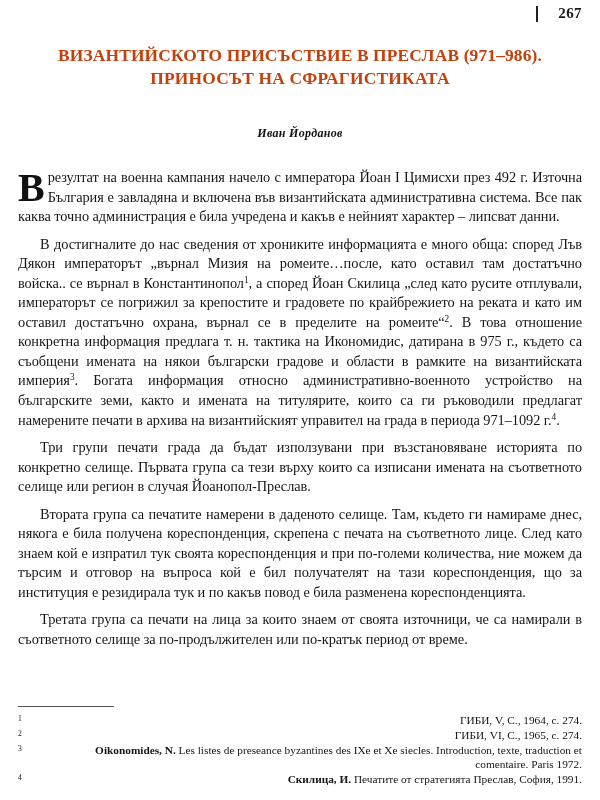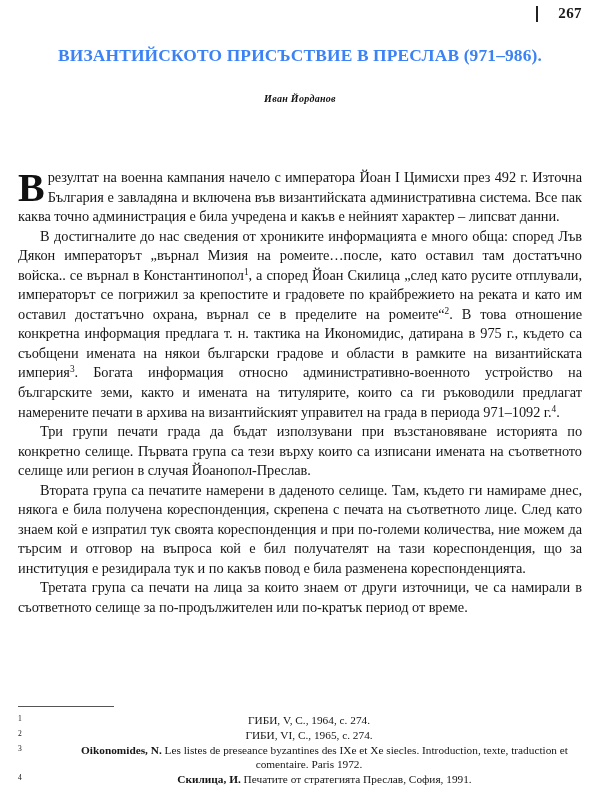--- a/index.html
+++ b/index.html
@@ -57,35 +57,35 @@
     right: 18px;
     text-align: center;
   }
   .article-title {
     font-family: "Liberation Serif", "DejaVu Serif", serif;
     font-size: 17.4px;
     font-weight: 700;
     line-height: 1.32;
     letter-spacing: 0.15px;
     margin: 0;
-    color: #3b82f6;
+    color: #c2410c;
   }
   .article-title .tline {
     display: block;
     white-space: nowrap;
   }
   .article-title .tline2 {
     letter-spacing: 0.2px;
   }
 
   .author {
-    margin: 0;
+    margin: 10px;
     padding-top: 26px;
     font-family: "Liberation Serif", "DejaVu Serif", serif;
-    font-size: 10px;
+    font-size: 12px;
     font-weight: 700;
     font-style: italic;
     letter-spacing: 0.3px;
     color: #111111;
   }
 
   
   .body-col {
     position: absolute;
     top: 168px;
@@ -99,21 +99,21 @@
     text-align: justify;
     text-indent: 22px;
     hyphens: manual;
     color: #151515;
     letter-spacing: -0.05px;
   }
   .para.lead {
     text-indent: 0;
   }
   .para + .para {
-    margin-top: 0;
+    margin-top: 8px;
   }
   .dropcap {
     float: left;
     font-family: "Liberation Serif", "DejaVu Serif", serif;
     font-size: 40px;
     line-height: 32px;
     font-weight: 700;
     padding: 3px 3px 0 0;
     margin-top: 1px;
     color: #111111;
@@ -155,21 +155,21 @@
     flex: 0 0 18px;
     width: 18px;
     font-size: 7.6px;
     line-height: 11px;
     padding-top: 0px;
     color: #151515;
     text-align: left;
   }
   .fn-text {
     flex: 1 1 auto;
-    text-align: center;
+    text-align: right;
   }
   .fn-text b {
     font-weight: 700;
     margin-left: 31px;
   }
   .fn-text .latin {
     font-family: "Liberation Serif", "DejaVu Serif", serif;
   }
 </style>
 </head>
@@ -178,35 +178,36 @@
 <div class="page">
 
   <div class="folio">
     <span class="folio-rule"></span>
     <span class="folio-num">267</span>
   </div>
 
   <div class="title-block">
     <h1 class="article-title">
       <span class="tline tline1">ВИЗАНТИЙСКОТО ПРИСЪСТВИЕ В ПРЕСЛАВ (971–986).</span>
+      <span class="tline tline2">ПРИНОСЪТ НА СФРАГИСТИКАТА</span>
     </h1>
     <p class="author">Иван Йорданов</p>
   </div>
 
   <div class="body-col">
 
     <p class="para lead"><span class="dropcap">В</span><span>резултат на военна кампания начело с императора Йоан I Цимисхи през 492 г. Източна България е завладяна и включена във византийската административна система. Все пак каква точно администрация е била учредена и какъв е нейният характер – липсват данни.</span></p>
 
     <p class="para"><span>В достигналите до нас сведения от хрониките информацията е много обща: според Лъв Дякон императорът „върнал Мизия на ромеите…после, като оставил там достатъчно войска.. се върнал в Константинопол</span><sup class="fn">1</sup><span>, а според Йоан Скилица „след като русите отплували, императорът се погрижил за крепостите и градовете по крайбрежието на реката и като им оставил достатъчно охрана, върнал се в пределите на ромеите“</span><sup class="fn">2</sup><span>. В това отношение конкретна информация предлага т. н. тактика на Икономидис, датирана в 975 г., където са съобщени имената на някои български градове и области в рамките на византийската империя</span><sup class="fn">3</sup><span>. Богата информация относно административно-военното устройство на българските земи, както и имената на титулярите, които са ги ръководили предлагат намерените печати в архива на византийският управител на града в периода 971–1092 г.</span><sup class="fn">4</sup><span>.</span></p>
 
     <p class="para">Три групи печати града да бъдат използувани при възстановяване историята по конкретно селище. Първата група са тези върху които са изписани имената на съответното селище или регион в случая Йоанопол-Преслав.</p>
 
     <p class="para">Втората група са печатите намерени в даденото селище. Там, където ги намираме днес, някога е била получена кореспонденция, скрепена с печата на съответното лице. След като знаем кой е изпратил тук своята кореспонденция и при по-големи количества, ние можем да търсим и отговор на въпроса кой е бил получателят на тази кореспонденция, що за институция е резидирала тук и по какъв повод е била разменена кореспонденцията.</p>
 
-    <p class="para">Третата група са печати на лица за които знаем от други източници, че са намирали в съответното селище за по-продължителен или по-кратък период от време.</p>
+    <p class="para">Третата група са печати на лица за които знаем от своята източници, че са намирали в съответното селище за по-продължителен или по-кратък период от време.</p>
 
   </div>
 
   <div class="footnotes">
     <div class="fn-rule"></div>
     <ul class="fn-list">
 
       <li class="fn-item">
         <span class="fn-marker">1</span>
         <span class="fn-text"><span>ГИБИ, V, С., 1964, с. 274.</span></span>

